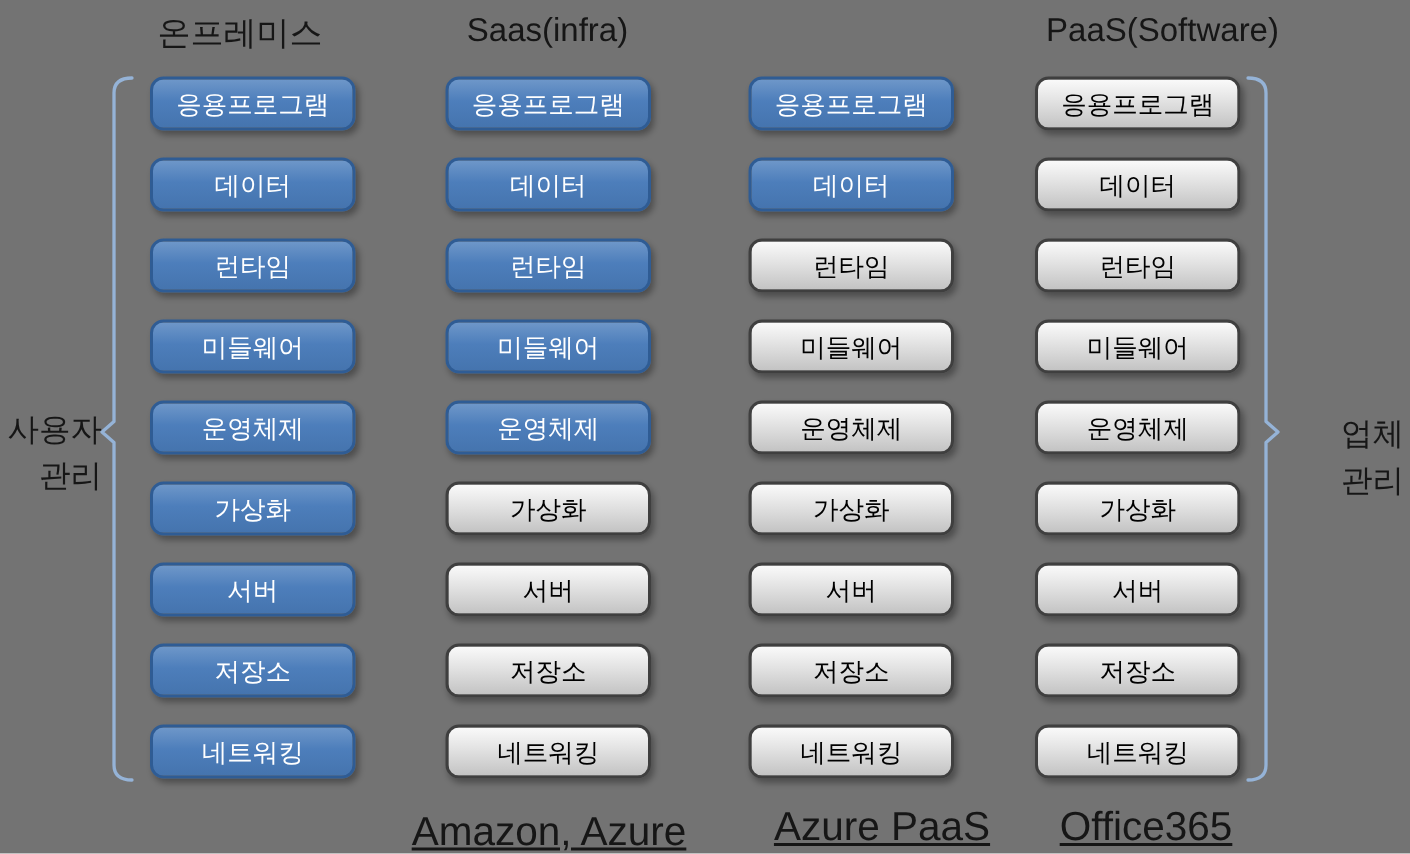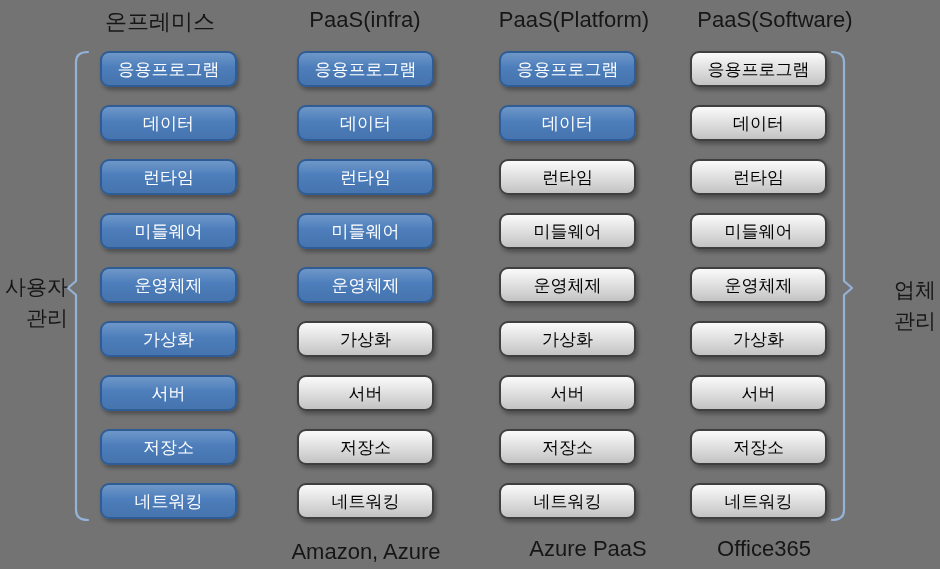--- a/index.html
+++ b/index.html
@@ -23,37 +23,36 @@
   .box.blue{
     background:linear-gradient(180deg,#6E97C9 0%,#4D7EBB 45%,#4574AE 100%);
     border:2px solid #2F5C94;color:#ffffff;
   }
   .box.gray{
     background:linear-gradient(180deg,#FAFAFA 0%,#E2E2E2 45%,#C3C3C3 100%);
     border:2px solid #3F3F3F;color:#000000;
   }
   .vendor-label{
     position:absolute;top:536px;transform:translateX(-50%);
-    font-size:22px;color:#161616;white-space:nowrap;
+    font-size:27px;color:#161616;white-space:nowrap;text-decoration:underline;
   }
   .brace-svg{position:absolute;}
   .brace-label{
     position:absolute;width:64px;text-align:right;
     font-size:21px;line-height:31px;color:#161616;
   }
   .brace-label span{display:block;}
 </style>
 </head>
 <body>
 
 <div class="canvas">
 
   <div class="col-header" style="left:160px">온프레미스</div>
-  <div class="col-header" style="left:365px">PaaS(infra)</div>
-  <div class="col-header" style="left:574px">PaaS(Platform)</div>
+  <div class="col-header" style="left:365px">Saas(infra)</div>
   <div class="col-header" style="left:775px">PaaS(Software)</div>
 
   <svg class="brace-svg" style="left:64px;top:50px" width="28" height="474" viewBox="0 0 28 474">
     <path d="M24 2 Q12 2 12 12 L12 231 L4 238 L12 245 L12 460 Q12 470 24 470" fill="none" stroke="#95B3D7" stroke-width="2.2" stroke-linejoin="round" stroke-linecap="round"></path>
   </svg>
   <div class="brace-label" style="left:4px;top:271px">
     <span>사용자</span>
     <span>관리</span>
   </div>
 

